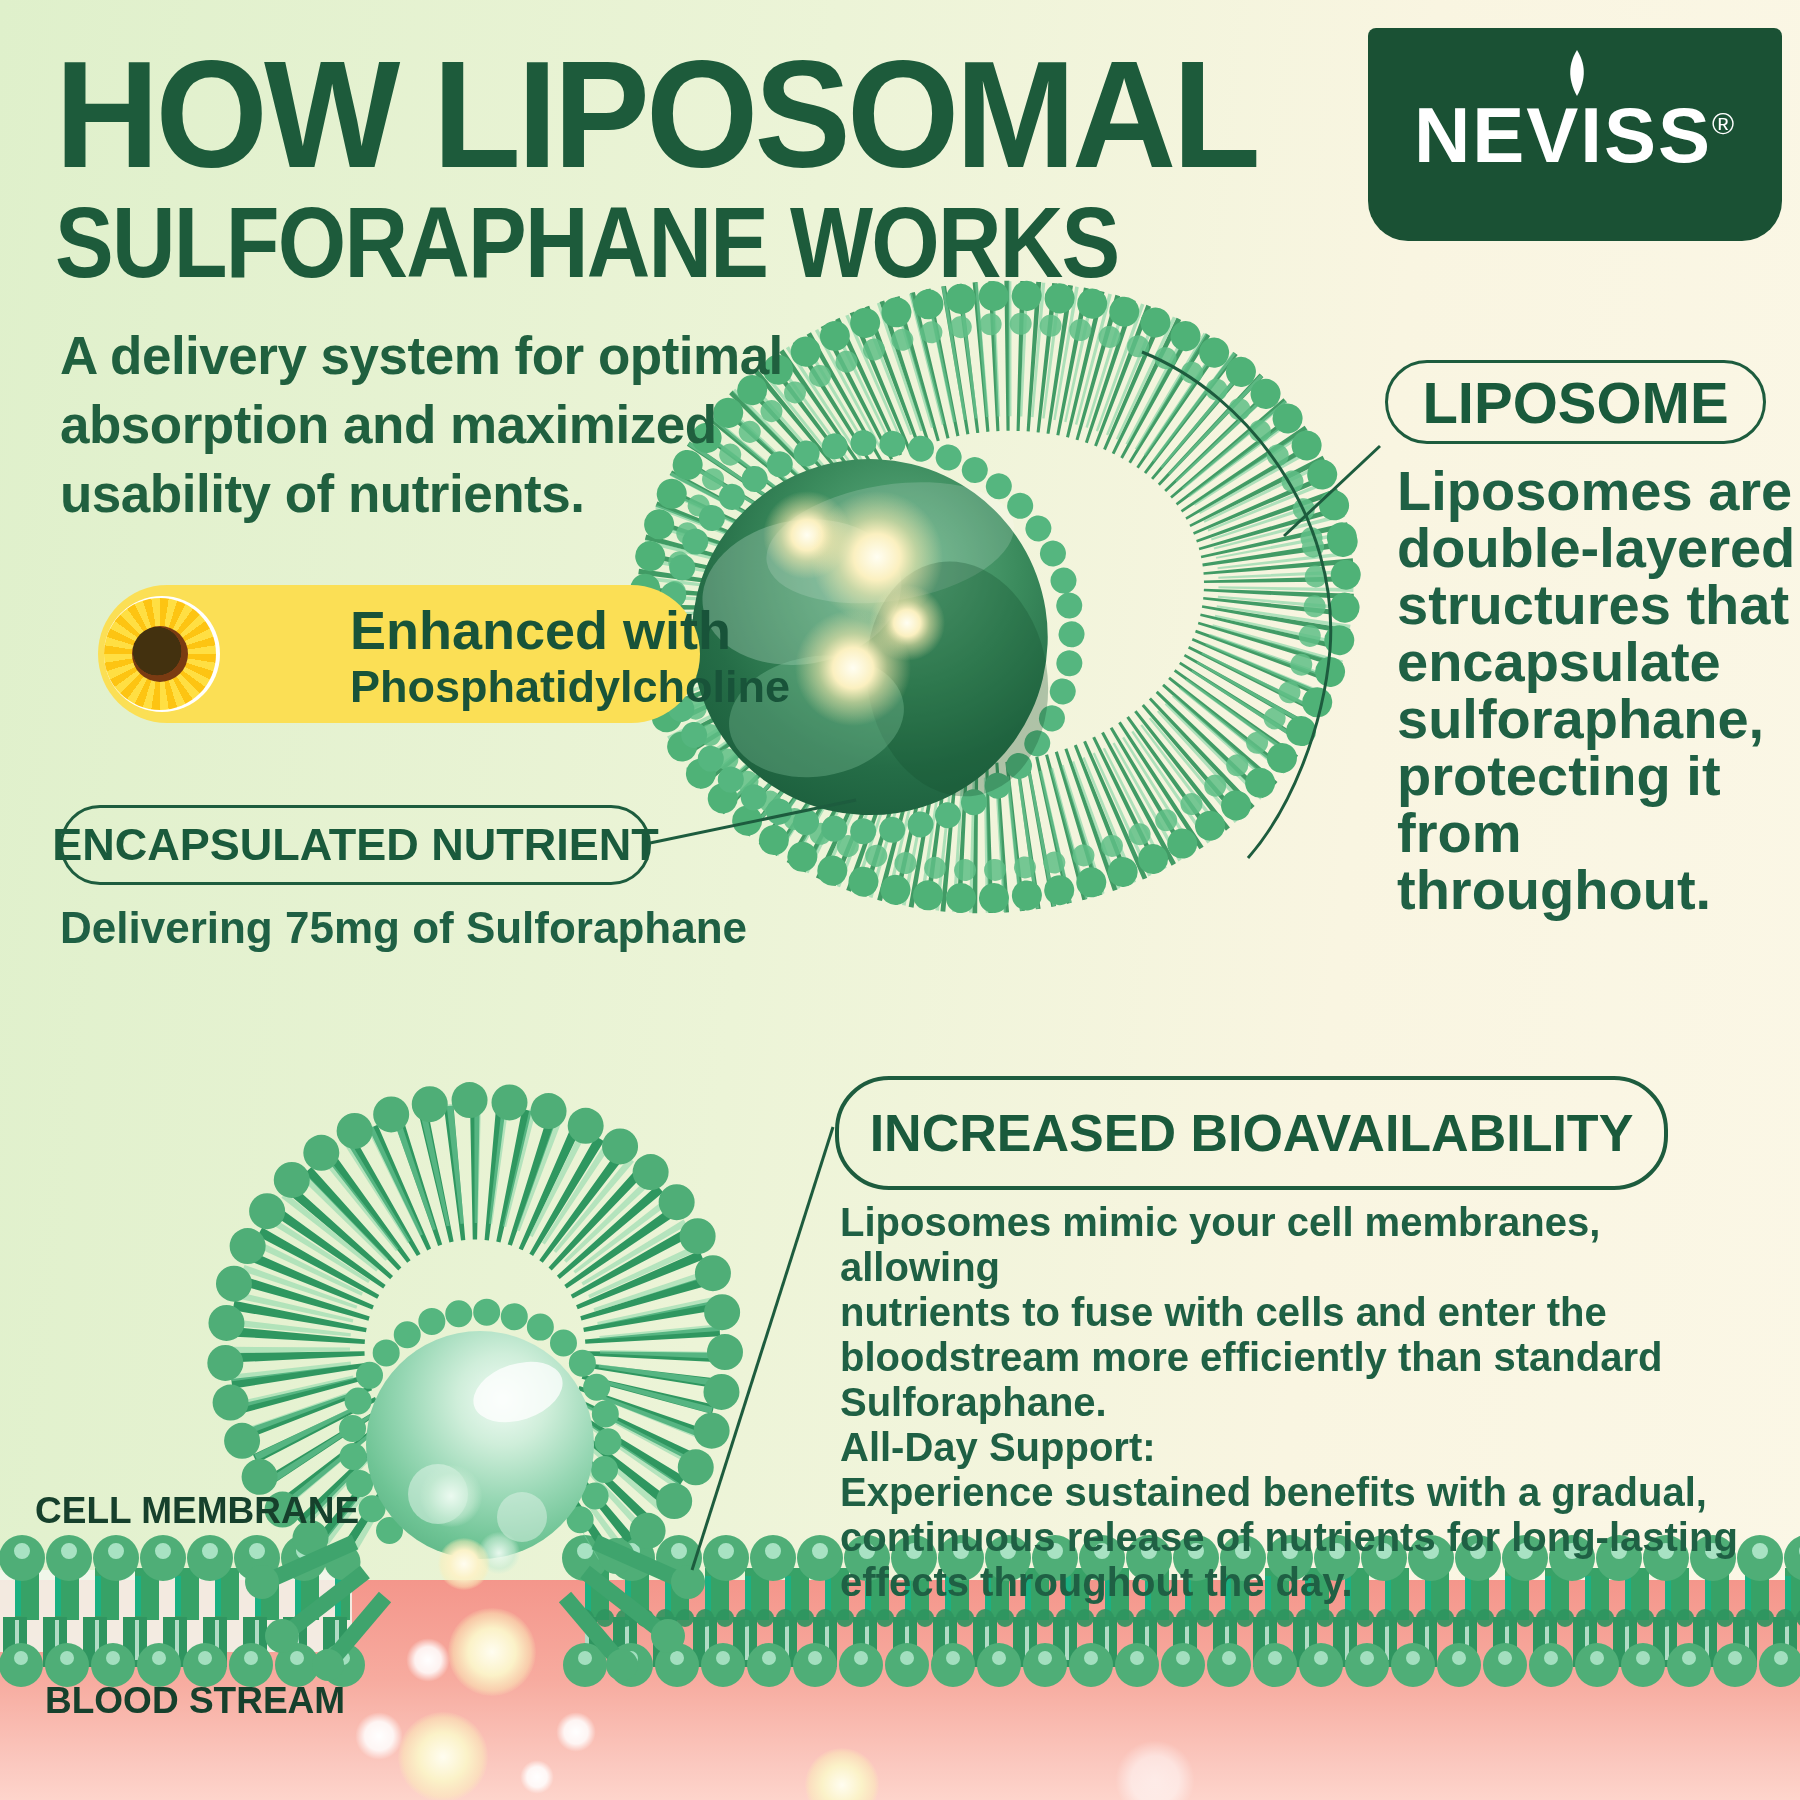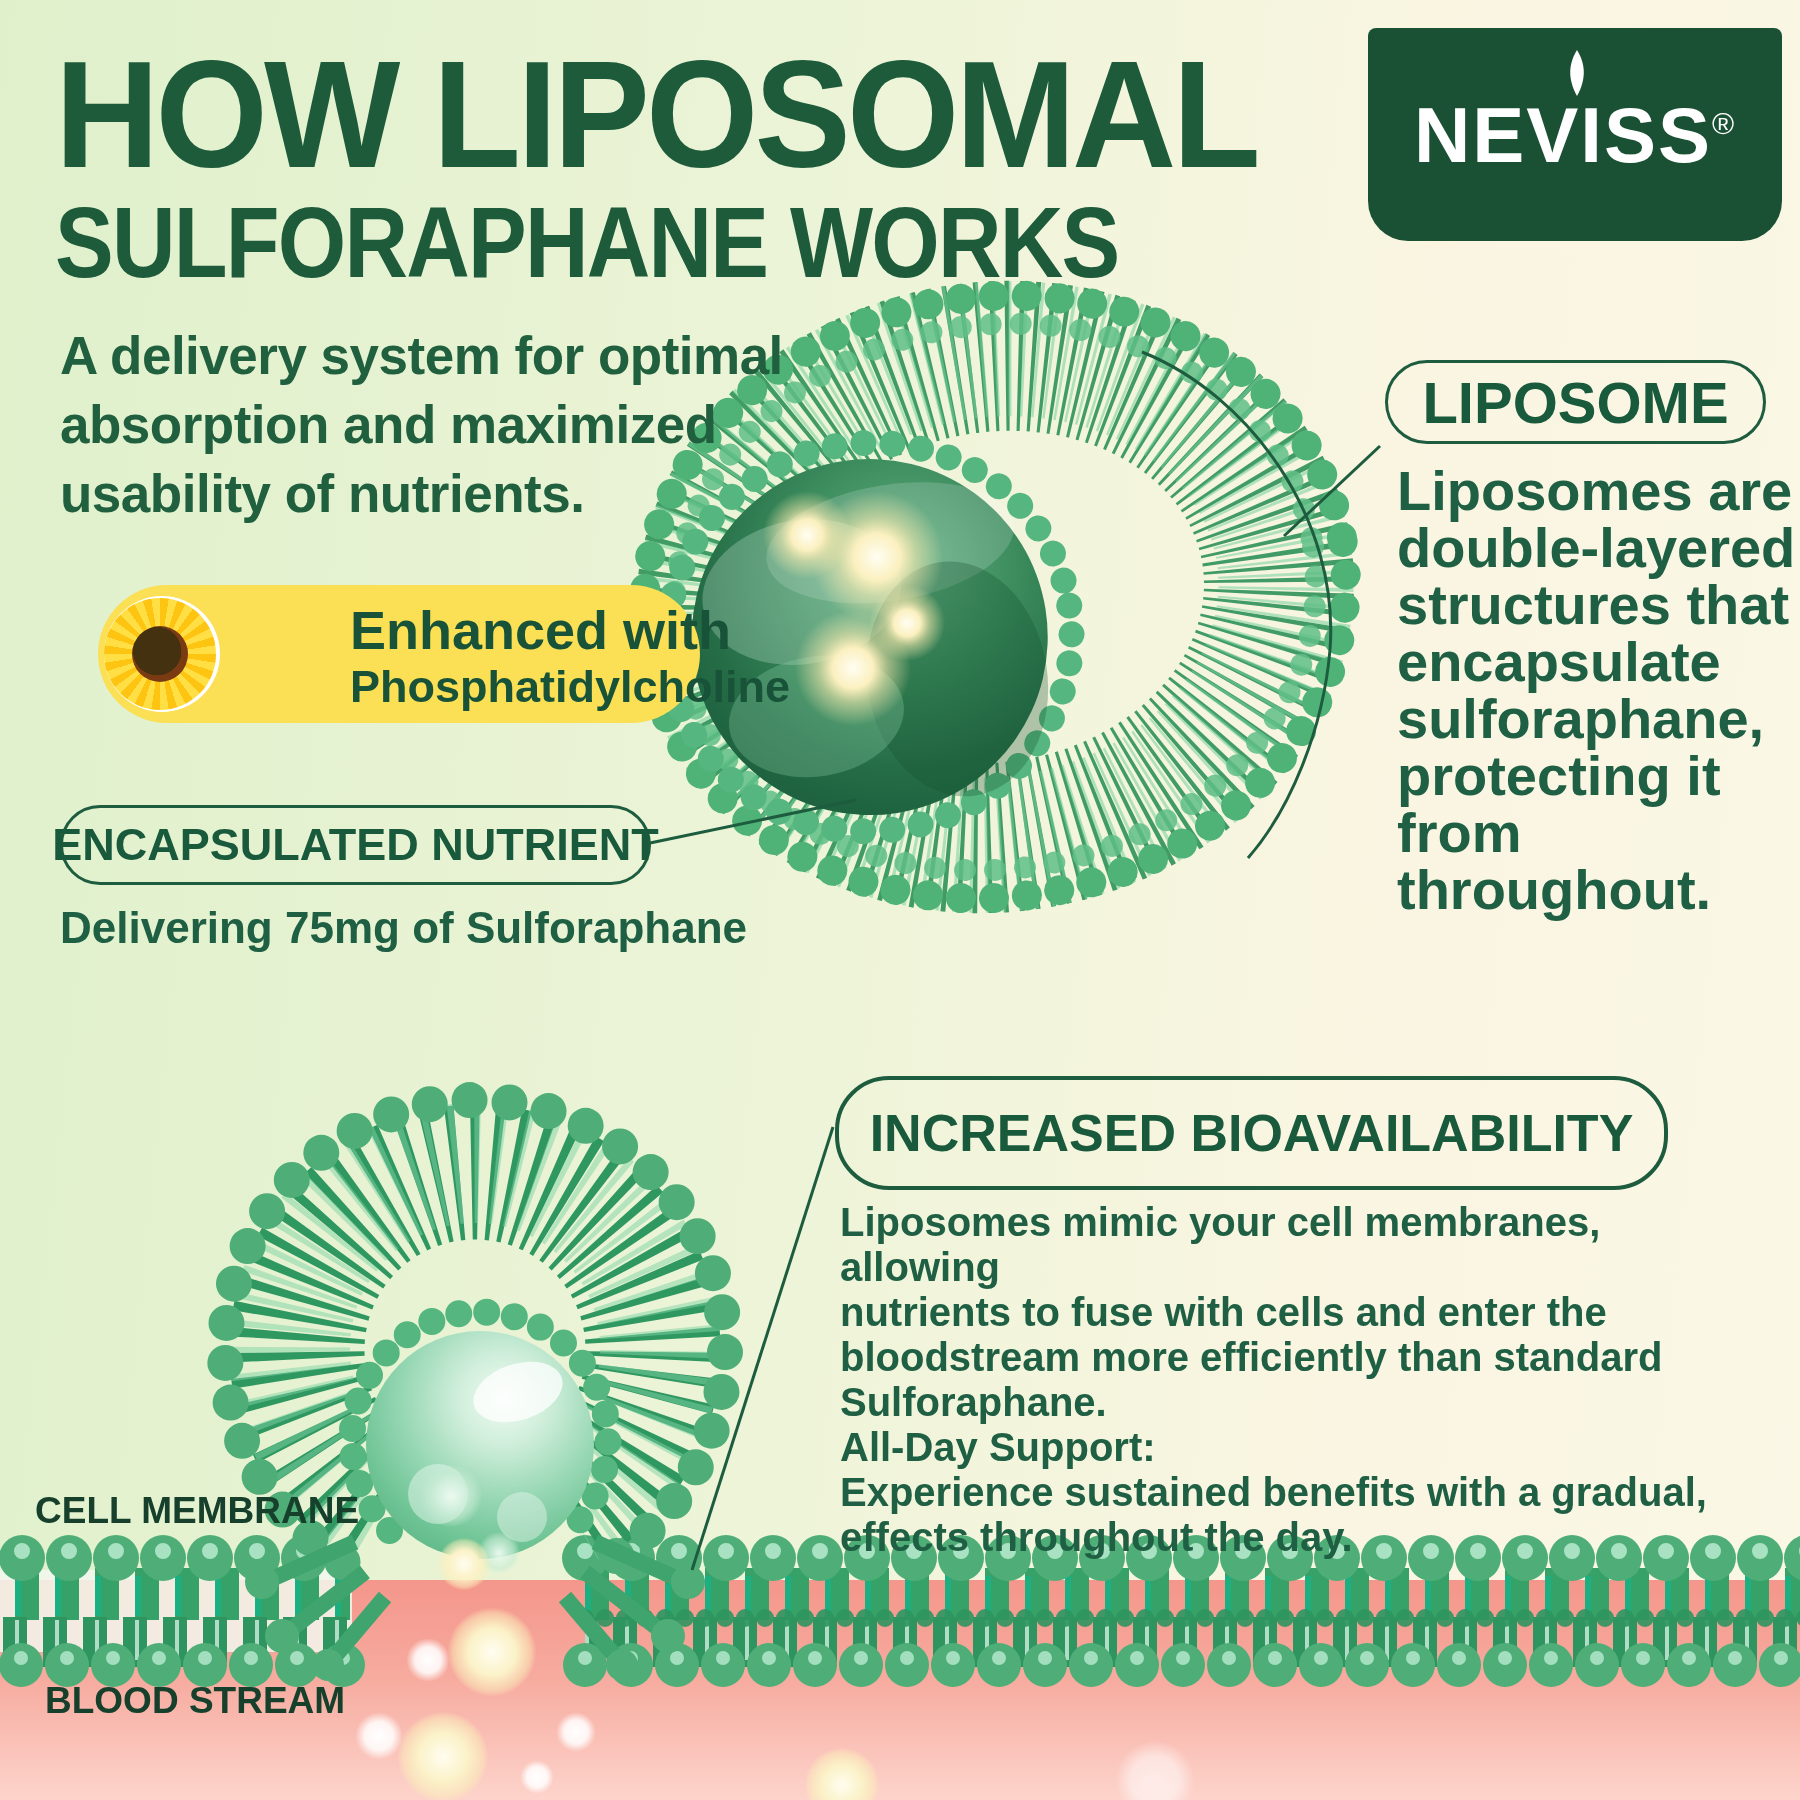--- a/index.html
+++ b/index.html
@@ -229,19 +229,20 @@
   </div>
 
   <div class="abs pill pill-bio">INCREASED BIOAVAILABILITY</div>
   <div class="abs bio-par">
     <div>Liposomes mimic your cell membranes, allowing</div>
     <div>nutrients to fuse with cells and enter the</div>
     <div>bloodstream more efficiently than standard</div>
     <div>Sulforaphane.</div>
     <div>All-Day Support:</div>
     <div>Experience sustained benefits with a gradual,</div>
+    <div>continuous release of nutrients for long-lasting</div>
     <div>effects throughout the day.</div>
   </div>
 
   <div class="abs mem-label">CELL MEMBRANE</div>
   <div class="abs blood-label">BLOOD STREAM</div>
 
 </div>
 
 </body></html>

